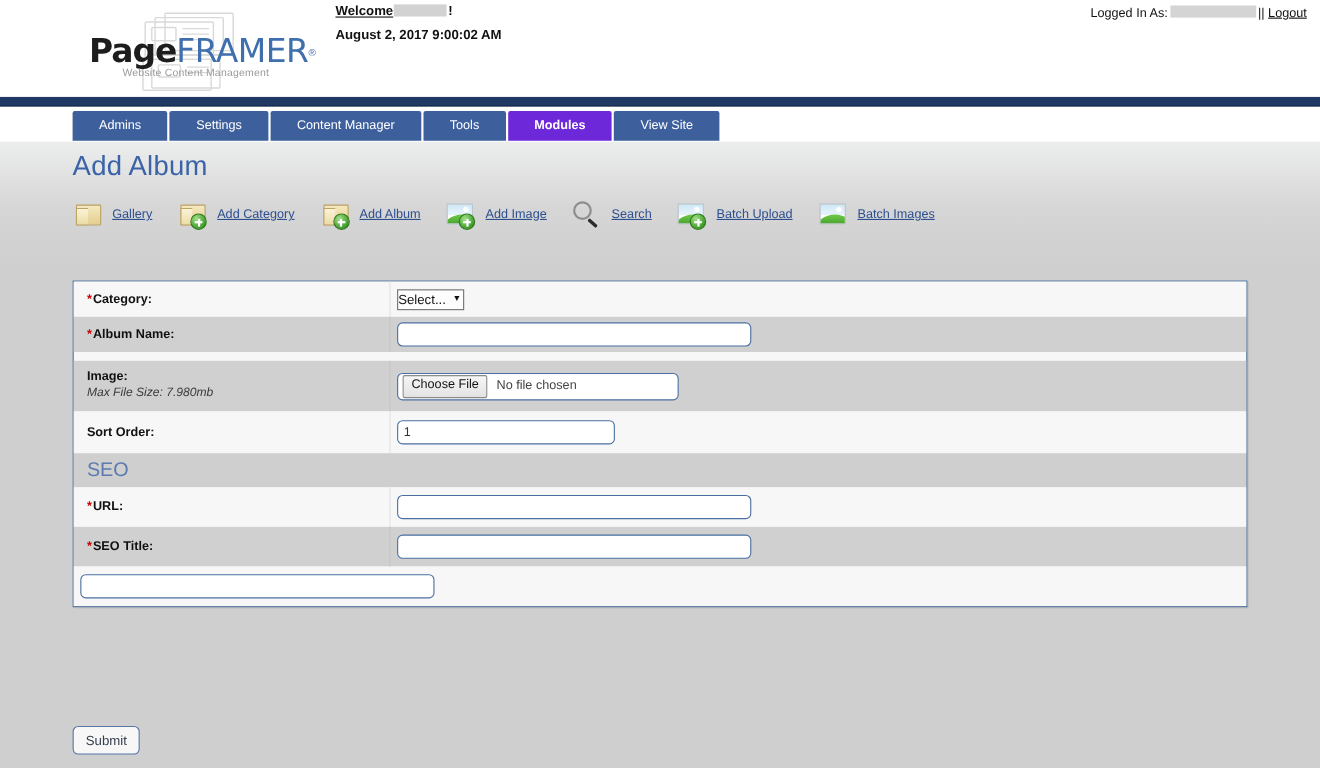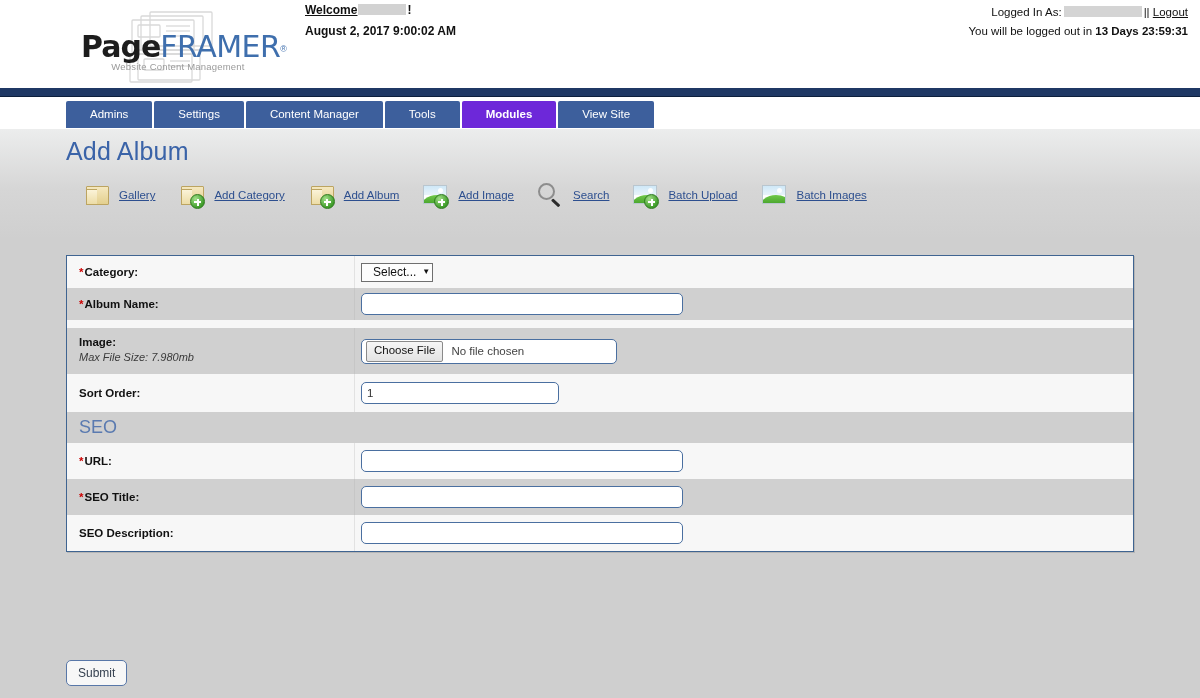--- a/index.html
+++ b/index.html
@@ -176,21 +176,21 @@
     top: 8px;
     font-size: 25px;
     color: #3a63a8;
     font-weight: normal;
     letter-spacing: 0.2px;
   }
 
   
   .toolbar {
     position: absolute;
-    left: 82px;
+    left: 65px;
     top: 52px;
     display: flex;
     align-items: center;
   }
   .tool-item {
     display: flex;
     align-items: center;
     margin-right: 22px;
     cursor: pointer;
   }
@@ -366,21 +366,21 @@
     padding: 3px 4px;
     outline: none;
   }
   .sel {
     height: 19px;
     border: 1px solid #6f6f6f;
     background: #fdfdfd;
     font-family: "Liberation Sans", sans-serif;
     font-size: 12px;
     color: #111;
-    padding: 0 2px 0 11px;
+    padding: 0 2px 0 0;
     display: inline-flex;
     align-items: center;
     cursor: pointer;
     box-sizing: border-box;
   }
   .sel .caret {
     margin-left: 6px;
     font-size: 8px;
     line-height: 1;
   }
@@ -476,24 +476,20 @@
       <span class="welcome-link">Welcome</span><span class="redact"></span><span>!</span>
     </div>
     <div class="date-line">August 2, 2017 9:00:02 AM</div>
   </div>
 
   <div class="login-block">
     <div class="login-line1">
       <span>Logged In As:</span><span class="redact-wide"></span><span>||</span>
       <span class="logout-link">Logout</span>
     </div>
-    <div class="login-line2">
-      <span>You will be logged out in</span>
-      <span class="bold">13 Days 23:59:31</span>
-    </div>
   </div>
 </div>
 
 <div class="navbar-topline"></div>
 <div class="navbar">
   <div class="tabs">
     <div class="tab">Admins</div>
     <div class="tab">Settings</div>
     <div class="tab">Content Manager</div>
     <div class="tab">Tools</div>
@@ -647,23 +643,20 @@
       <div class="cell-label">
         <span class="req">*</span>
           <span>SEO Title:</span>
       </div>
       <div class="cell-field">
         <input class="inp inp-wide" type="text" value="" style="">
       </div>
     </div>
 
     <div class="row odd" style="min-height:36px;">
-      <div class="cell-label">
-        <span>SEO Description:</span>
-      </div>
       <div class="cell-field">
         <input class="inp inp-wide" type="text" value="" style="">
       </div>
     </div>
 
   </div>
 
   <div class="submit-wrap">
     <button class="submit-btn">Submit</button>
   </div>

